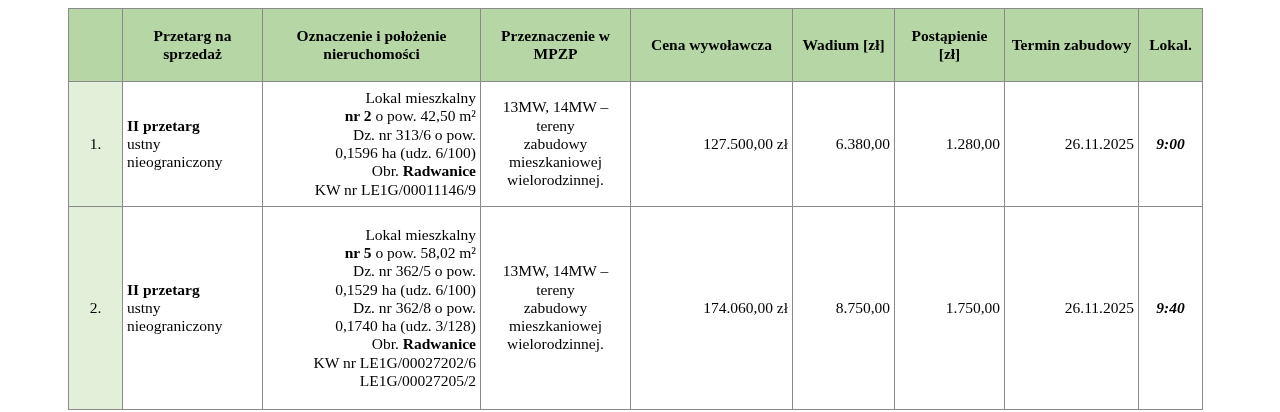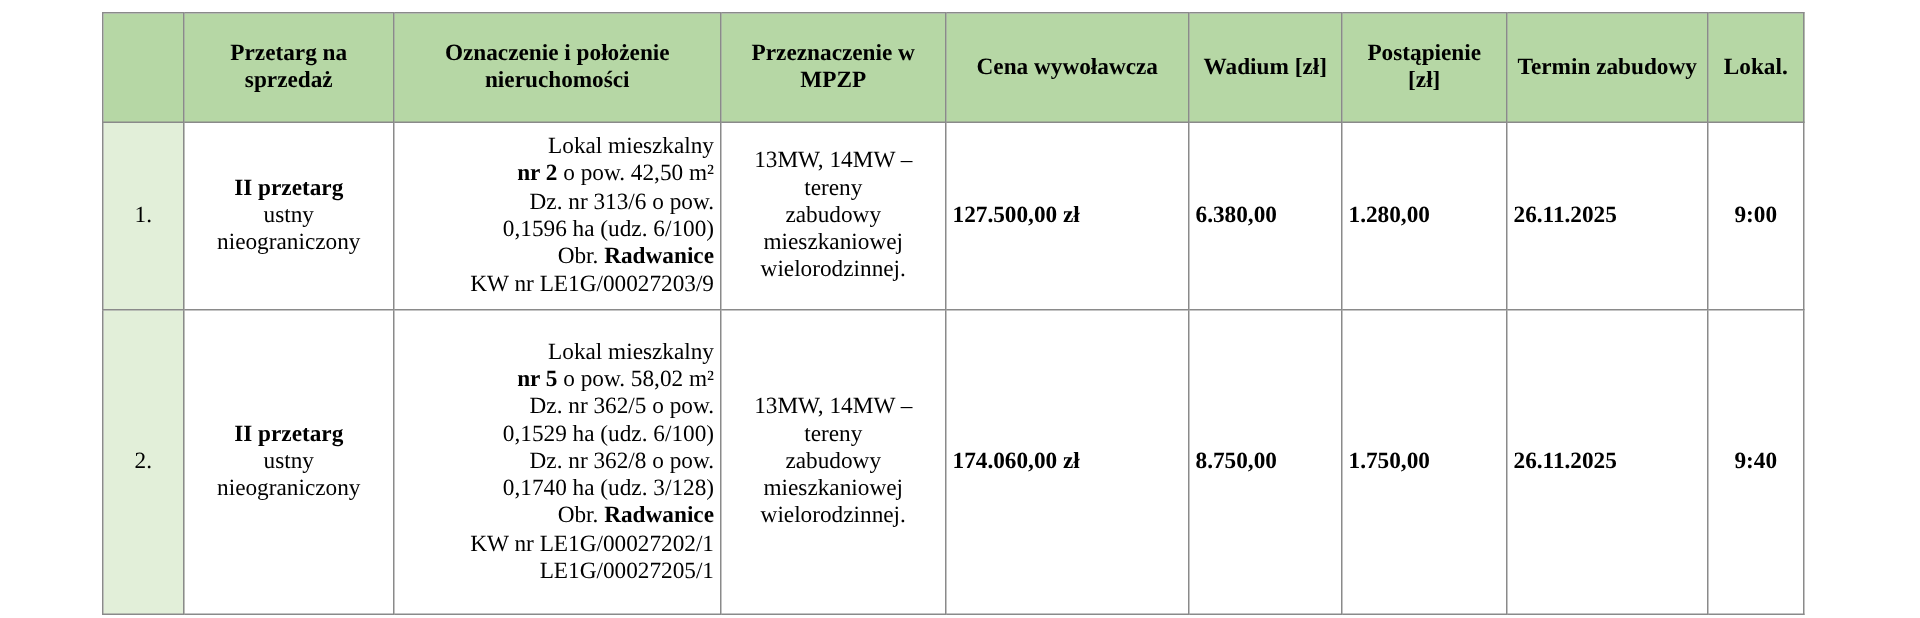--- a/index.html
+++ b/index.html
@@ -52,45 +52,46 @@
   col.c-post { width: 110px; }
   col.c-term { width: 134px; }
   col.c-hour { width: 64px; }
 
   td.cell-no {
     background: #e2efd9;
     text-align: center;
     font-size: 15.5px;
   }
   td.cell-type {
-    text-align: center;
+    text-align: left;
     line-height: 1.22;
   }
   td.cell-type .strong {
     font-weight: bold;
     display: block;
   }
   td.cell-desc {
     text-align: right;
     line-height: 1.24;
     padding: 4px 6px;
   }
   td.cell-mpzp {
     text-align: center;
     line-height: 1.28;
     padding: 4px 6px;
   }
   td.cell-num {
-    text-align: left;
-    font-weight: bold;
+    text-align: right;
+    font-weight: normal;
     white-space: nowrap;
   }
   td.cell-hour {
     text-align: center;
     font-weight: bold;
+    font-style: italic;
   }
   .b { font-weight: bold; }
   .row-1 td { height: 118px; }
   .row-2 td { height: 196px; }
   .desc-line { display: block; }
 </style>
 </head>
 <body>
 
 <div class="sheet">
@@ -126,21 +127,21 @@
           <span class="strong">II przetarg</span>
           <span class="desc-line">ustny</span>
           <span class="desc-line">nieograniczony</span>
         </td>
         <td class="cell-desc">
           <span class="desc-line">Lokal mieszkalny</span>
           <span class="desc-line"><span class="b">nr 2</span><span> o pow. 42,50 m²</span></span>
           <span class="desc-line">Dz. nr 313/6 o pow.</span>
           <span class="desc-line">0,1596 ha (udz. 6/100)</span>
           <span class="desc-line"><span>Obr. </span><span class="b">Radwanice</span></span>
-          <span class="desc-line">KW nr LE1G/00027203/9</span>
+          <span class="desc-line">KW nr LE1G/00011146/9</span>
         </td>
         <td class="cell-mpzp">
           <span class="desc-line">13MW, 14MW –</span>
           <span class="desc-line">tereny</span>
           <span class="desc-line">zabudowy</span>
           <span class="desc-line">mieszkaniowej</span>
           <span class="desc-line">wielorodzinnej.</span>
         </td>
         <td class="cell-num">127.500,00 zł</td>
         <td class="cell-num">6.380,00</td>
@@ -156,22 +157,22 @@
           <span class="desc-line">nieograniczony</span>
         </td>
         <td class="cell-desc">
           <span class="desc-line">Lokal mieszkalny</span>
           <span class="desc-line"><span class="b">nr 5</span><span> o pow. 58,02 m²</span></span>
           <span class="desc-line">Dz. nr 362/5 o pow.</span>
           <span class="desc-line">0,1529 ha (udz. 6/100)</span>
           <span class="desc-line">Dz. nr 362/8 o pow.</span>
           <span class="desc-line">0,1740 ha (udz. 3/128)</span>
           <span class="desc-line"><span>Obr. </span><span class="b">Radwanice</span></span>
-          <span class="desc-line">KW nr LE1G/00027202/1</span>
-          <span class="desc-line">LE1G/00027205/1</span>
+          <span class="desc-line">KW nr LE1G/00027202/6</span>
+          <span class="desc-line">LE1G/00027205/2</span>
         </td>
         <td class="cell-mpzp">
           <span class="desc-line">13MW, 14MW –</span>
           <span class="desc-line">tereny</span>
           <span class="desc-line">zabudowy</span>
           <span class="desc-line">mieszkaniowej</span>
           <span class="desc-line">wielorodzinnej.</span>
         </td>
         <td class="cell-num">174.060,00 zł</td>
         <td class="cell-num">8.750,00</td>

